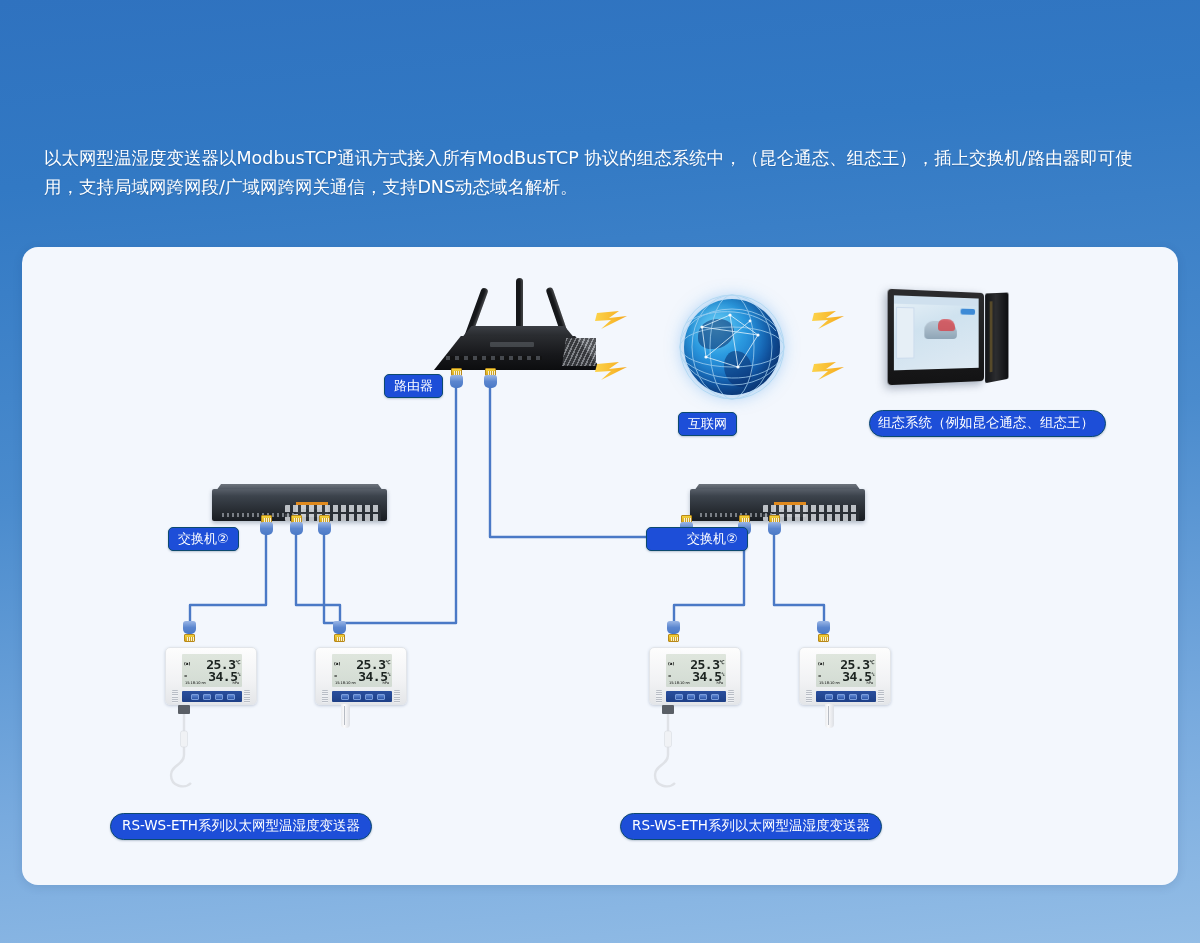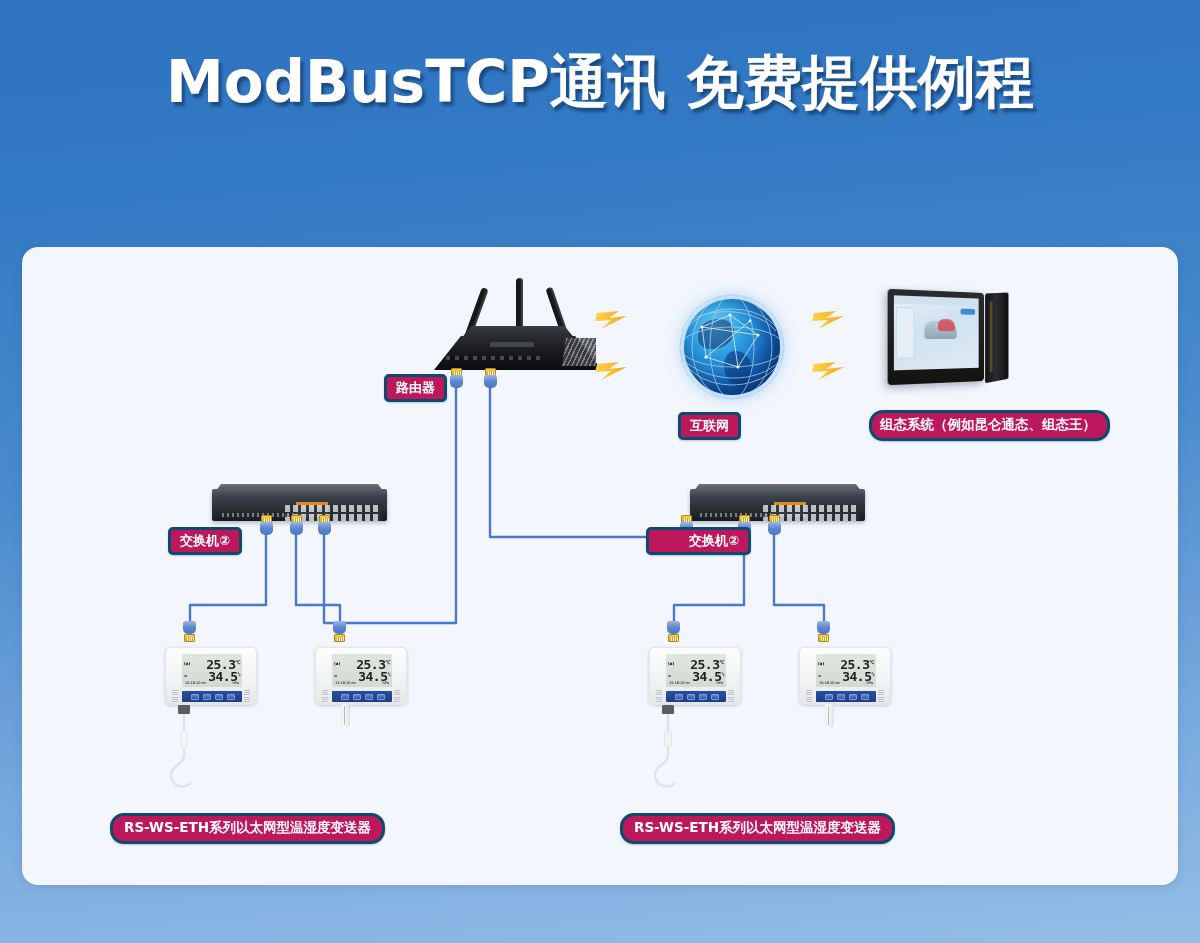--- a/index.html
+++ b/index.html
@@ -33,30 +33,30 @@
     width: 1156px; height: 638px;
     background: #f3f7fd;
     border-radius: 16px;
     box-shadow: 0 2px 10px rgba(20,50,90,.13);
     overflow: hidden;
   }
 
   
   .pill {
     position: absolute;
-    background: #be185d;
+    background: #1d4ed8;
     color: #ffffff;
     font-size: 13px;
-    font-weight: bold;
+    font-weight: normal;
     border-radius: 5px;
     padding: 4px 9px 5px 9px;
     white-space: nowrap;
     line-height: 1;
     box-shadow: 0 1px 2px rgba(20,50,90,.25);
-    border: 3px solid #0c4a6e;
+    border: 1px solid #0c4a6e;
   }
   .pill.big { font-size: 13.5px; padding: 5px 11px 6px 11px; border-radius: 14px; }
 
   
   #router { position: absolute; left: 406px; top: 278px; width: 180px; height: 90px; }
   .ant {
     position: absolute; width: 7px; background: #15171a;
     border-radius: 4px;
     box-shadow: inset -2px 0 2px rgba(255,255,255,.18);
   }
@@ -268,21 +268,21 @@
     background:#b6bbc3;
   }
   .probe-cable { position:absolute; left:0; top:56px; width:92px; height:96px; }
 
   
 </style>
 </head>
 <body>
 
 <div id="header">
-  <div id="title">ModBusTCP通讯 免费提供例程</div>
+  <div id="subtitle">以太网型温湿度变送器以ModbusTCP通讯方式接入所有ModBusTCP 协议的组态系统中，（昆仑通态、组态王），插上交换机/路由器即可使用，支持局域网跨网段/广域网跨网关通信，支持DNS动态域名解析。</div>
 </div>
 
 <div id="panel">
 
   <svg id="cables" viewBox="0 0 1156 638">
     <g fill="none" stroke="#4a79c6" stroke-width="2.4" stroke-linejoin="round" stroke-linecap="round">
 
       <path d="M 434 140 L 434 376 L 302 376 L 302 285"></path>
 
       <path d="M 468 140 L 468 290 L 664 290 L 664 285"></path>

